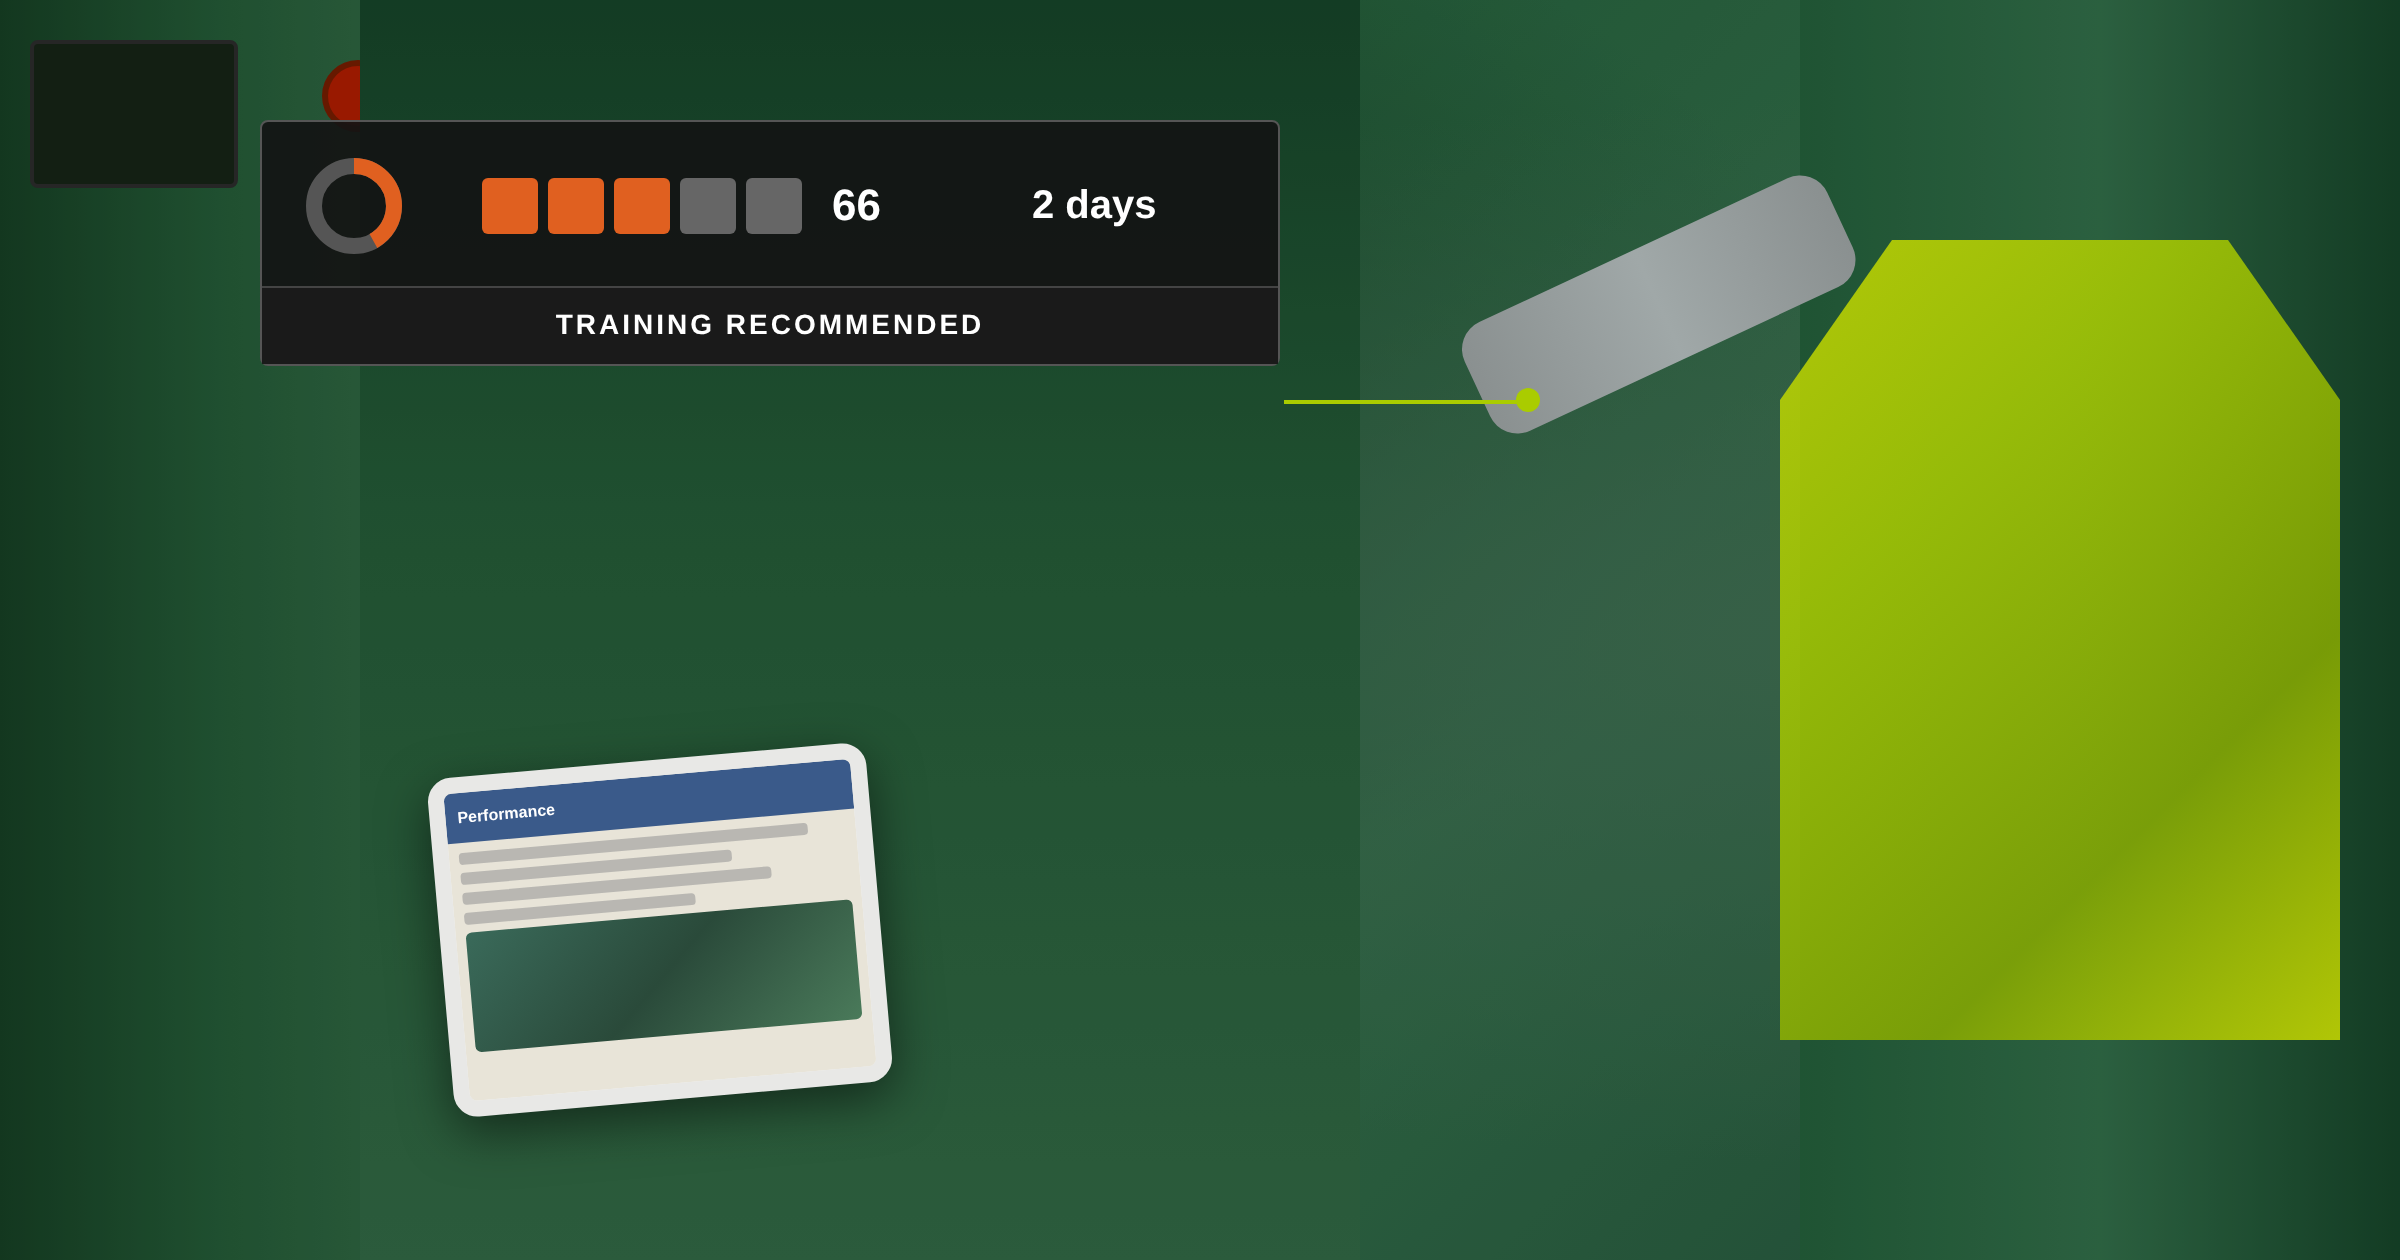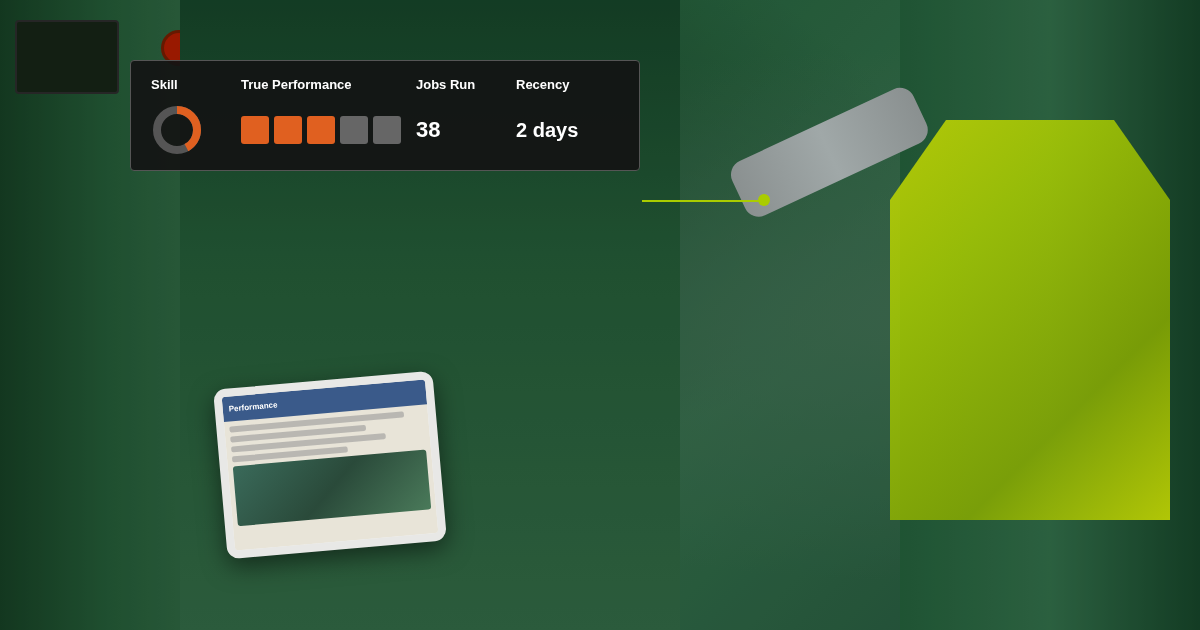--- a/index.html
+++ b/index.html
@@ -342,48 +342,45 @@
           <div class="tablet-image"></div>
         </div>
       </div>
     </div>
   </div>
 </div>
 
 <div class="info-card">
   <div class="card-content">
 
-    <div class="card-header">
-      <div class="col-skill">Skill</div>
-      <div class="col-true-performance">True Performance</div>
-      <div class="col-jobs-run">Jobs Run</div>
-      <div class="col-recency">Recency</div>
-    </div>
 
     <div class="card-data-row">
 
       <div class="skill-donut">
         <svg class="donut-svg" viewBox="0 0 52 52">
 
           <circle cx="26" cy="26" r="20" fill="none" stroke="#555" stroke-width="8"></circle>
 
           <circle cx="26" cy="26" r="20" fill="none" stroke="#e06020" stroke-width="8" stroke-dasharray="84 126" stroke-dashoffset="31.4" stroke-linecap="butt" transform="rotate(-90 26 26)"></circle>
         </svg>
       </div>
 
       <div class="perf-bars">
         <div class="perf-bar filled"></div>
         <div class="perf-bar filled"></div>
         <div class="perf-bar filled"></div>
         <div class="perf-bar empty"></div>
         <div class="perf-bar empty"></div>
       </div>
 
-      <div class="jobs-value">38</div>
+      <div class="jobs-value">66</div>
 
       <div class="recency-value">2 days</div>
     </div>
   </div>
 
+  <div class="training-banner">
+    <span class="training-text">TRAINING RECOMMENDED</span>
+  </div>
 </div>
 
 <div class="connector-line"></div>
 <div class="connector-dot"></div>
 
 </body></html>

